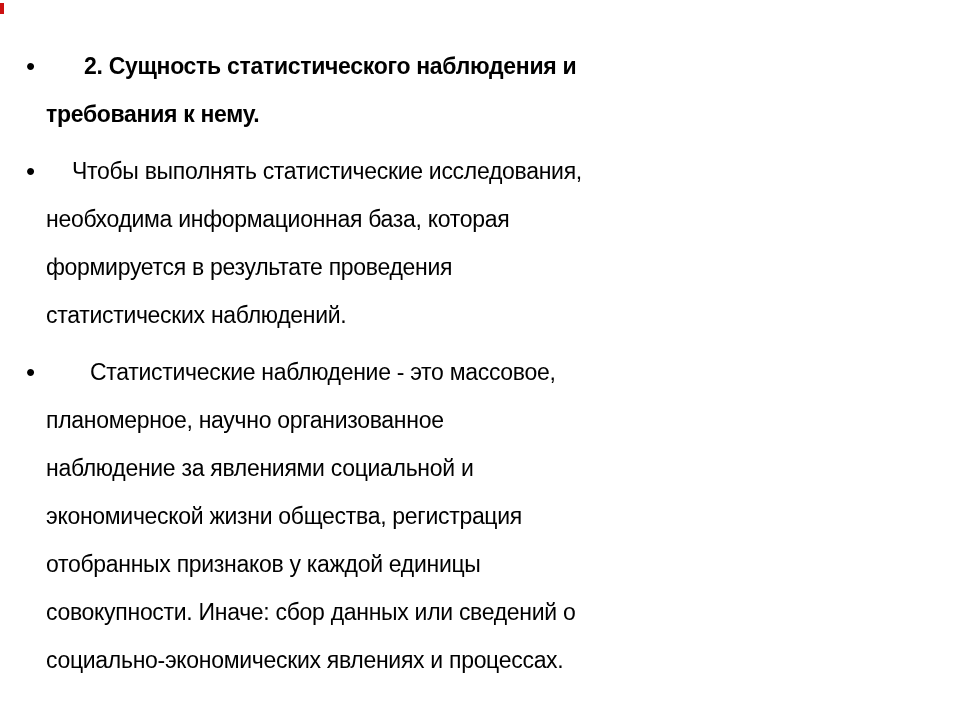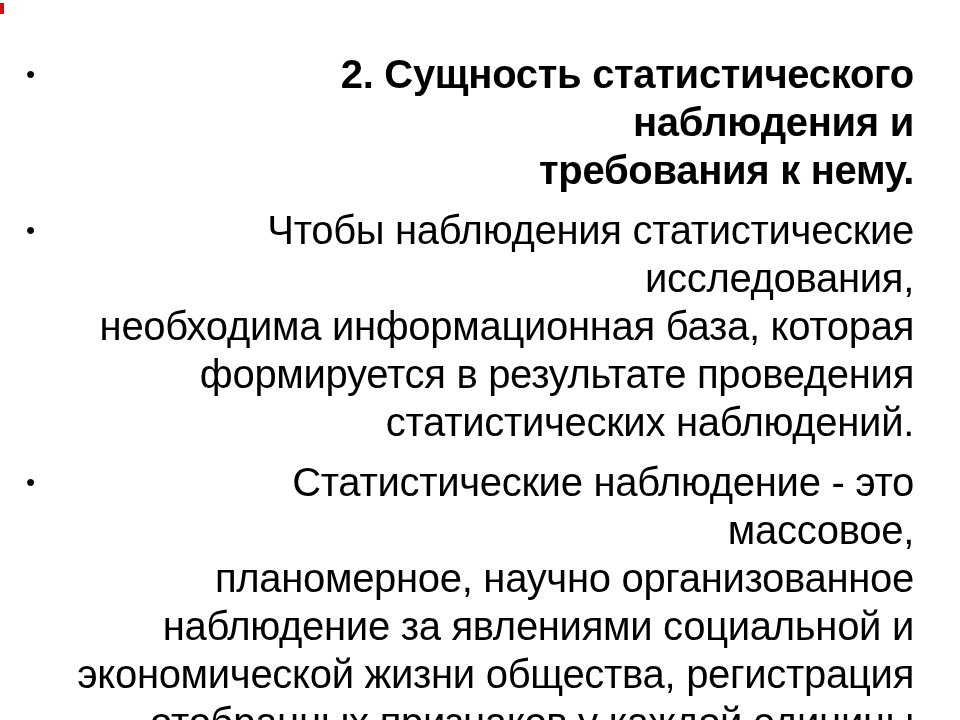--- a/index.html
+++ b/index.html
@@ -36,27 +36,26 @@
   }
   .marker {
     position: absolute;
     left: -16px;
     top: 0;
     font-size: 26px;
     line-height: 48px;
     color: #000000;
   }
   .bullet-text {
-    margin: 12px;
-    font-size: 40px;
+    margin: 4px;
+    font-size: 23px;
     line-height: 48px;
     letter-spacing: -0.3px;
     white-space: pre-line;
     color: #000000;
-    text-align: right;
   }
   .bullet-item:nth-child(1) .bullet-text {
     font-weight: 700;
     text-indent: 38px;
   }
   .bullet-item:nth-child(2) .bullet-text {
     text-indent: 26px;
   }
   .bullet-item:nth-child(3) .bullet-text {
     text-indent: 44px;
@@ -70,21 +69,21 @@
   <div class="content">
 
     <div class="bullet-item">
       <span class="marker">•</span>
       <p class="bullet-text">2. Сущность статистического наблюдения и
 требования к нему.</p>
     </div>
 
     <div class="bullet-item">
       <span class="marker">•</span>
-      <p class="bullet-text">Чтобы наблюдения статистические исследования,
+      <p class="bullet-text">Чтобы выполнять статистические исследования,
 необходима информационная база, которая
 формируется в результате проведения
 статистических наблюдений.</p>
     </div>
 
     <div class="bullet-item">
       <span class="marker">•</span>
       <p class="bullet-text">Статистические наблюдение - это массовое,
 планомерное, научно организованное
 наблюдение за явлениями социальной и

